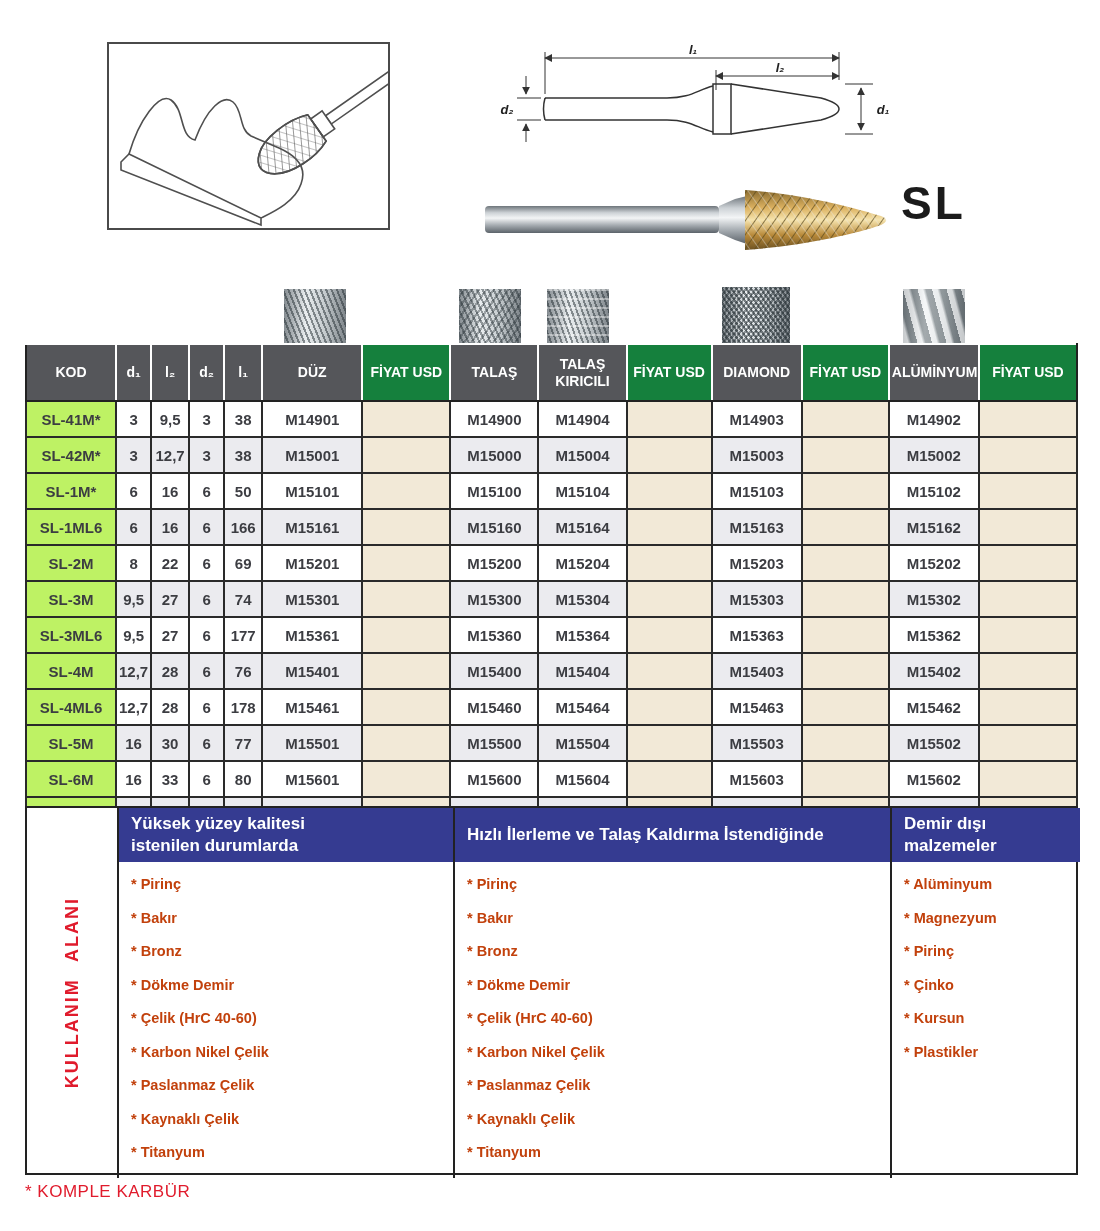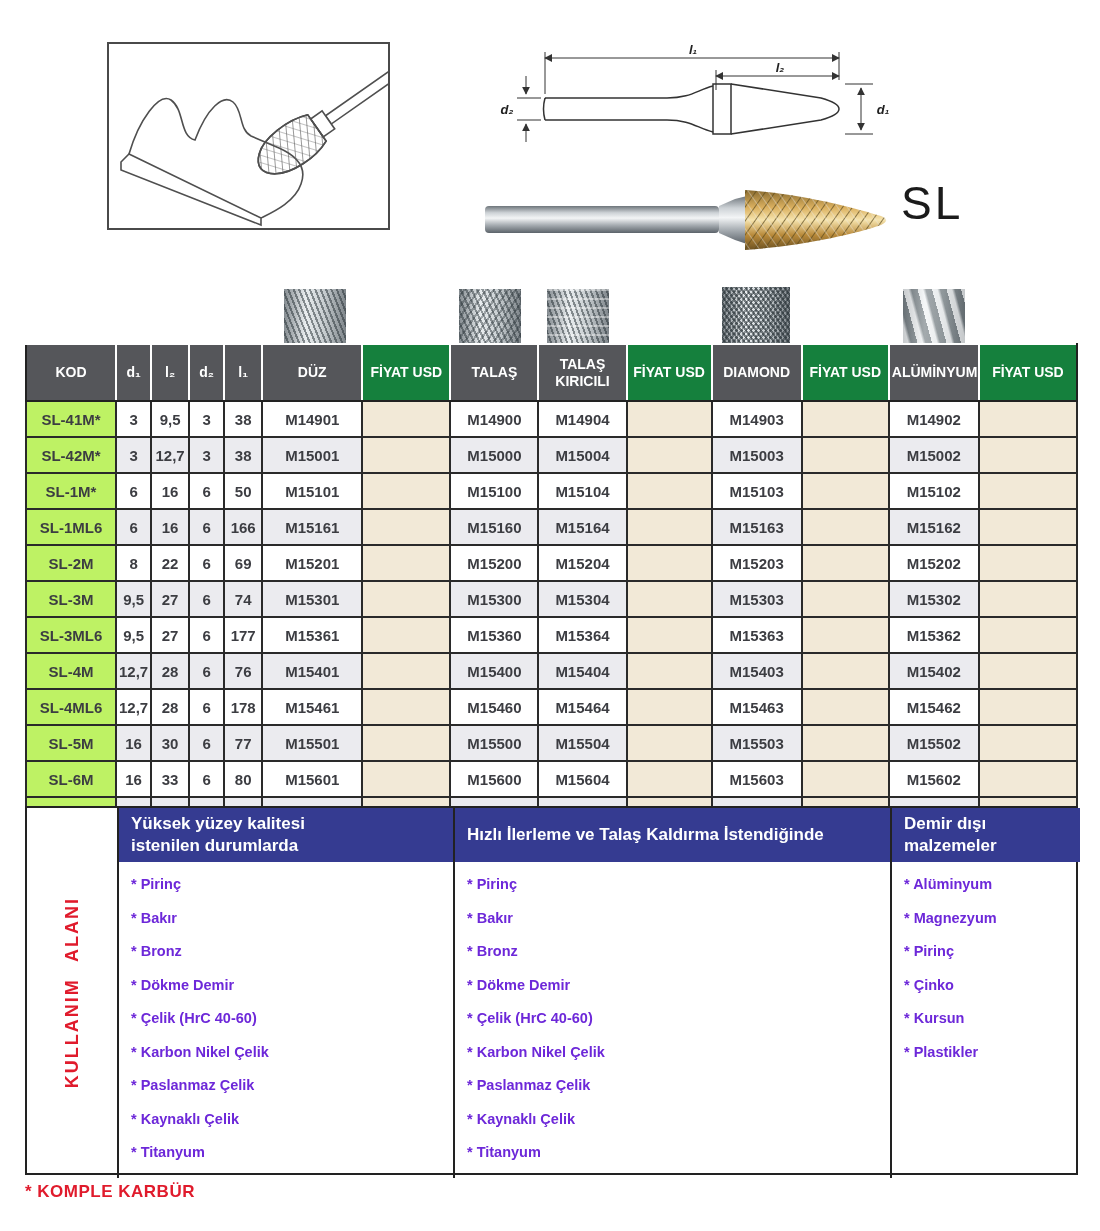--- a/index.html
+++ b/index.html
@@ -3,21 +3,21 @@
 <meta charset="utf-8">
 <style>
   html,body{margin:0;padding:0;background:#fff;}
   body{font-family:"Liberation Sans","DejaVu Sans",sans-serif;}
   .page{position:relative;width:1100px;height:1231px;background:#fff;overflow:hidden;padding-left:48px;}
 
   
   .art-frame{position:absolute;left:107px;top:42px;width:283px;height:188px;border:2px solid #4a4a4a;box-sizing:border-box;background:#fff;}
   .tech-draw{position:absolute;left:495px;top:42px;width:400px;height:138px;}
   .photo{position:absolute;left:483px;top:176px;width:415px;height:88px;}
-  .series-label{position:absolute;left:901px;top:176px;font-size:46px;font-weight:normal;color:#1b1b1b;letter-spacing:3px;}
+  .series-label{position:absolute;left:901px;top:176px;font-size:46px;font-weight:bold;color:#1b1b1b;letter-spacing:3px;}
 
   
   .thumb{position:absolute;top:289px;width:62px;height:54px;overflow:hidden;
          background:linear-gradient(90deg,#848b90,#e9edef 35%,#c6cccf 65%,#7d8489);}
   .thumb::before,.thumb::after{content:"";position:absolute;inset:0;}
   .t-duz{left:284px;}
   .t-duz::before{background:repeating-linear-gradient(68deg,rgba(35,45,50,0) 0 3px,rgba(35,45,50,.5) 3px 5px);}
   .t-capraz{left:459px;}
   .t-capraz::before{background:repeating-linear-gradient(65deg,rgba(35,45,50,0) 0 3px,rgba(35,45,50,.45) 3px 5px);}
   .t-capraz::after{background:repeating-linear-gradient(-55deg,rgba(255,255,255,0) 0 4px,rgba(30,40,45,.35) 4px 6px);}
@@ -47,23 +47,23 @@
   
   .usage{position:absolute;left:25px;top:806px;width:1053px;height:369px;display:grid;
          grid-template-columns:90px 336px 437px 190px;border:2px solid #222;box-sizing:border-box;background:#fff;}
   .ucol{border-left:2px solid #222;box-sizing:border-box;min-width:0;}
   .ucol.first{border-left:none;display:flex;align-items:center;justify-content:center;}
   .vlabel{writing-mode:vertical-rl;transform:rotate(180deg);color:#e01b2c;font-weight:bold;font-size:18px;
           letter-spacing:2px;word-spacing:10px;white-space:nowrap;}
   .uhead{background:#353b91;color:#fff;font-weight:bold;font-size:17px;line-height:1.3;height:54px;
          box-sizing:border-box;padding:4px 8px 4px 12px;display:flex;flex-direction:column;justify-content:center;}
   .uitems{padding:14px 4px 0 12px;}
-  .uitem{height:33.5px;font-size:14.5px;color:#6d28d9;font-weight:bold;white-space:nowrap;}
-
-  .footnote{position:absolute;left:25px;top:1182px;color:#e01b2c;font-weight:bold;font-size:17px;letter-spacing:.5px;}
+  .uitem{height:33.5px;font-size:14.5px;color:#c2410c;font-weight:bold;white-space:nowrap;}
+
+  .footnote{position:absolute;left:25px;top:1182px;color:#e01b2c;font-weight:normal;font-size:17px;letter-spacing:.5px;}
 
   svg text{font-family:"Liberation Sans","DejaVu Sans",sans-serif;}
 </style>
 </head>
 <body>
 
 <div class="page">
 
   <div class="art-frame">
     <svg width="279" height="184" viewBox="0 0 279 184">

